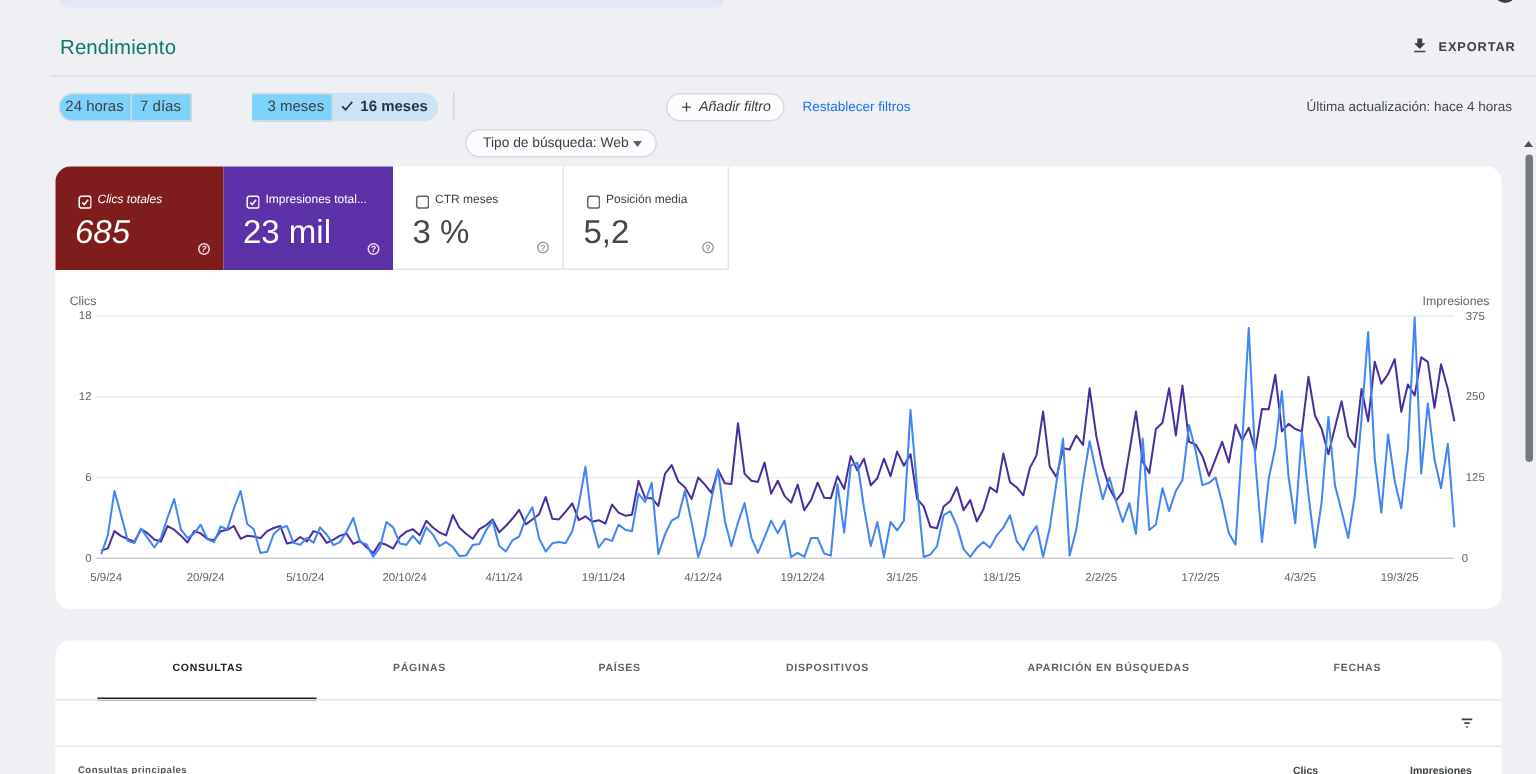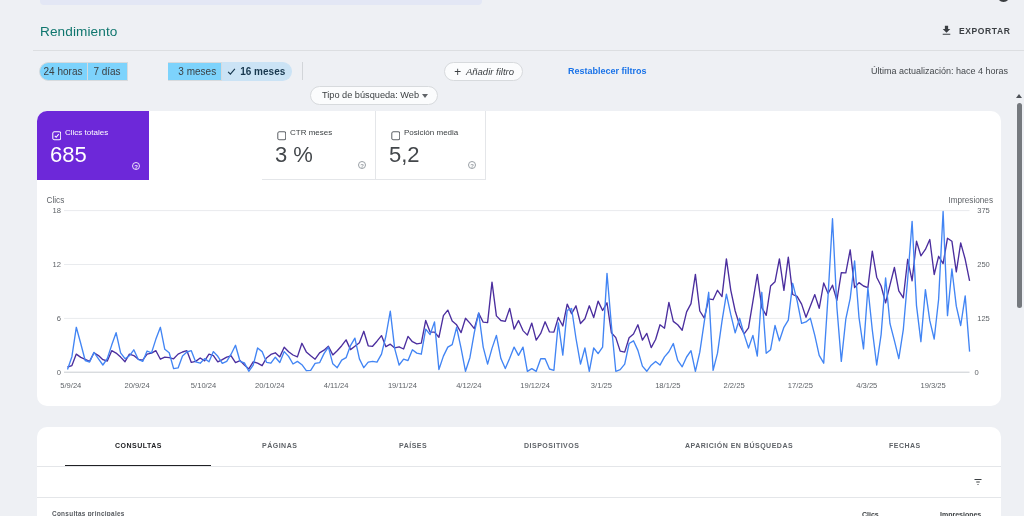--- a/index.html
+++ b/index.html
@@ -27,33 +27,33 @@
 #seg5 { left:221.5px; width:70.5px; border-radius:0 9.5px 9.5px 0;
   background:#cbe3f5; border-color:#cbe3f5; color:#17374e; font-weight:700; }
 #vsep { left:302px; top:62px; width:1px; height:18px; background:#d2d5d9; }
 .chip { top:61.5px; height:19px; border:1px solid #d7dadd; border-radius:9.5px;
   background:#fbfcfd; color:#3c4043; font-size:9.5px; line-height:17px; }
 #chip1 { left:310px; width:128px; padding-left:11px; font-size:9.2px;margin-top:24px; }
 #chip2 { left:444px; width:79px; padding-left:9px;font-style:italic; }
 #caret { position:absolute; right:9px; top:7px; width:0; height:0;
   border-left:3.5px solid transparent; border-right:3.5px solid transparent;
   border-top:4px solid #5f6368; }
-#reset { left:535px; top:66px; font-size:9px; font-weight:700; color:#1a73e8;margin-left:33px; }
+#reset { left:535px; top:66px; font-size:9px; font-weight:400; color:#1a73e8; }
 #updated { left:700px; top:66px; width:308px; text-align:right; font-size:9px;
   color:#43474b; }
 
 
 #chartcard { left:37px; top:111px; width:964px; height:295px; background:#fff;
   border-radius:10px; }
 #tabscard { left:37px; top:427px; width:964px; height:100px; background:#fff;
   border-radius:10px 10px 0 0; }
 
 
 .tile { position:absolute; top:0; height:69px; }
-#tile1 { left:0; width:112px; background:#6d28d9; border-radius:10px 0 0 0; }
+#tile1 { left:0; width:112px; background:#7f1d1d; border-radius:10px 0 0 0;font-style:italic; }
 #tile2 { left:112px; width:113px; background:#5c31a8; }
 #tile3 { left:225px; width:113px; background:#fff;
   border-bottom:1px solid #e4e6e9; }
 #tile4 { left:338px; width:111px; background:#fff;
   border-bottom:1px solid #e4e6e9; border-left:1px solid #e4e6e9;
   border-right:1px solid #e4e6e9; }
 .cb { position:absolute; left:14.5px; top:15.5px; width:9.5px; height:9.5px; }
 .tlabel { position:absolute; left:28px; top:16.5px; font-size:8px; color:#fff; }
 .tlabelg { color:#3c4043; }
 .tvalue { position:absolute; left:13px; top:30.5px; font-size:22px; color:#fff; }
@@ -115,20 +115,29 @@
 <div class="abs" id="updated">Última actualización: hace 4 horas</div>
 
 <div class="abs" id="chartcard">
   <div class="tile" id="tile1">
     <span class="cb"><svg width="9.5" height="9.5" viewBox="0 0 24 24">
           <rect x="2" y="2" width="20" height="20" rx="4" fill="none" stroke="#fff" stroke-width="2.6"></rect>
           <path d="M7 12.5l3.5 3.5 6.5-8" stroke="#fff" stroke-width="2.6" fill="none"></path>
         </svg></span>
     <span class="tlabel">Clics totales</span>
     <span class="tvalue">685</span>
+    <span class="help">?</span>
+  </div>
+  <div class="tile" id="tile2">
+    <span class="cb"><svg width="9.5" height="9.5" viewBox="0 0 24 24">
+          <rect x="2" y="2" width="20" height="20" rx="4" fill="none" stroke="#fff" stroke-width="2.6"></rect>
+          <path d="M7 12.5l3.5 3.5 6.5-8" stroke="#fff" stroke-width="2.6" fill="none"></path>
+        </svg></span>
+    <span class="tlabel">Impresiones total...</span>
+    <span class="tvalue">23 mil</span>
     <span class="help">?</span>
   </div>
   <div class="tile" id="tile3">
     <span class="cb"><svg width="9.5" height="9.5" viewBox="0 0 24 24">
           <rect x="2" y="2" width="20" height="20" rx="4" fill="none" stroke="#5f6368" stroke-width="2.6"></rect>
         </svg></span>
     <span class="tlabel tlabelg">CTR meses</span>
     <span class="tvalue tvalueg">3 %</span>
     <span class="help helpg">?</span>
   </div>

